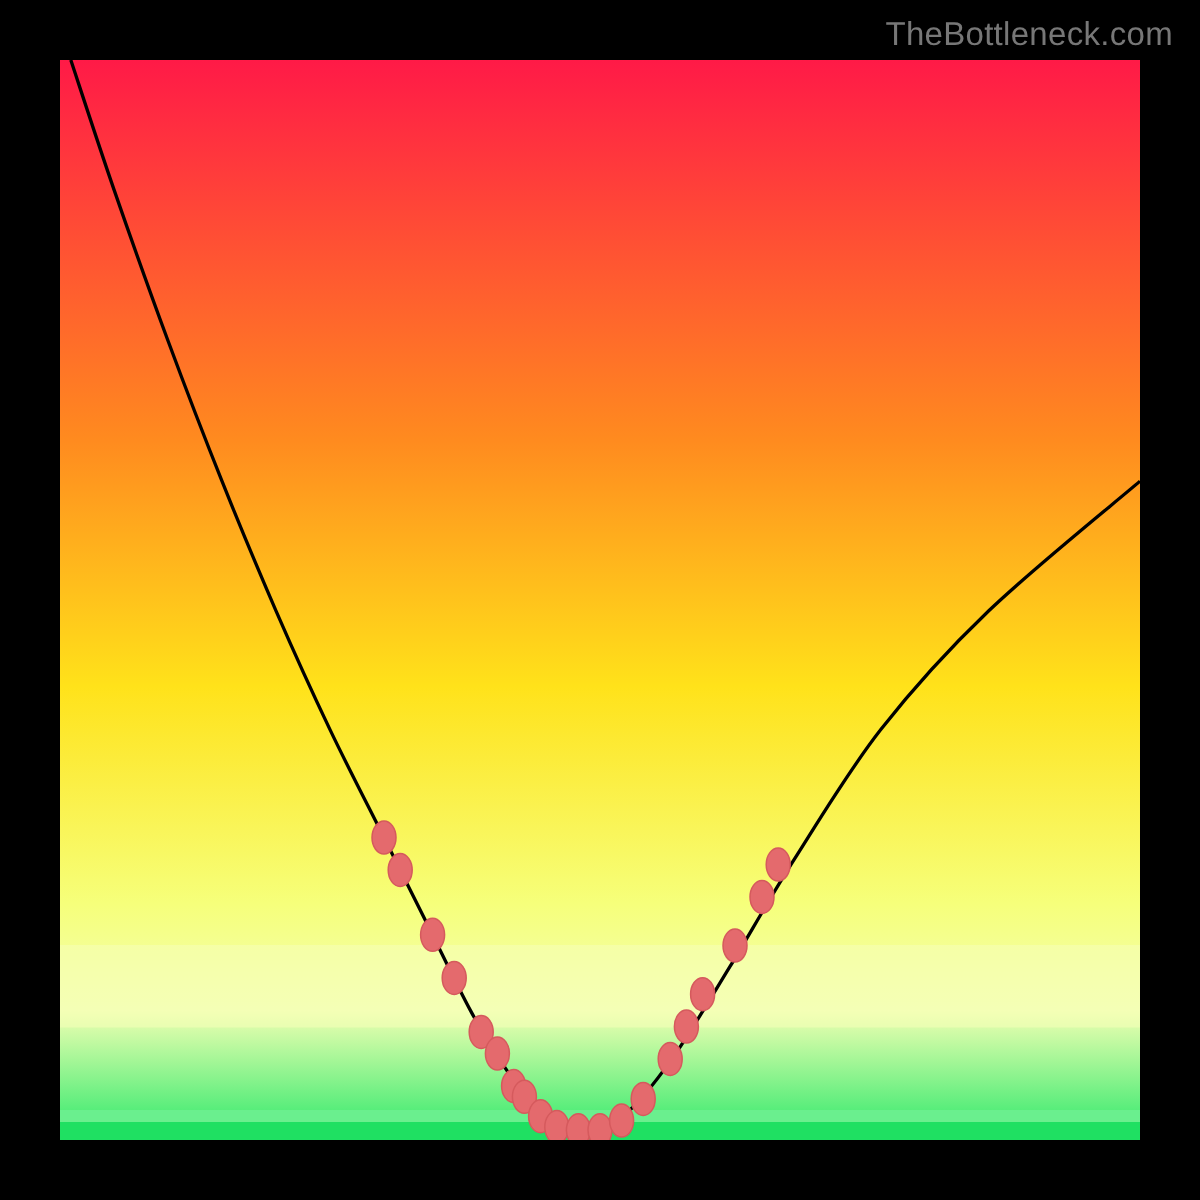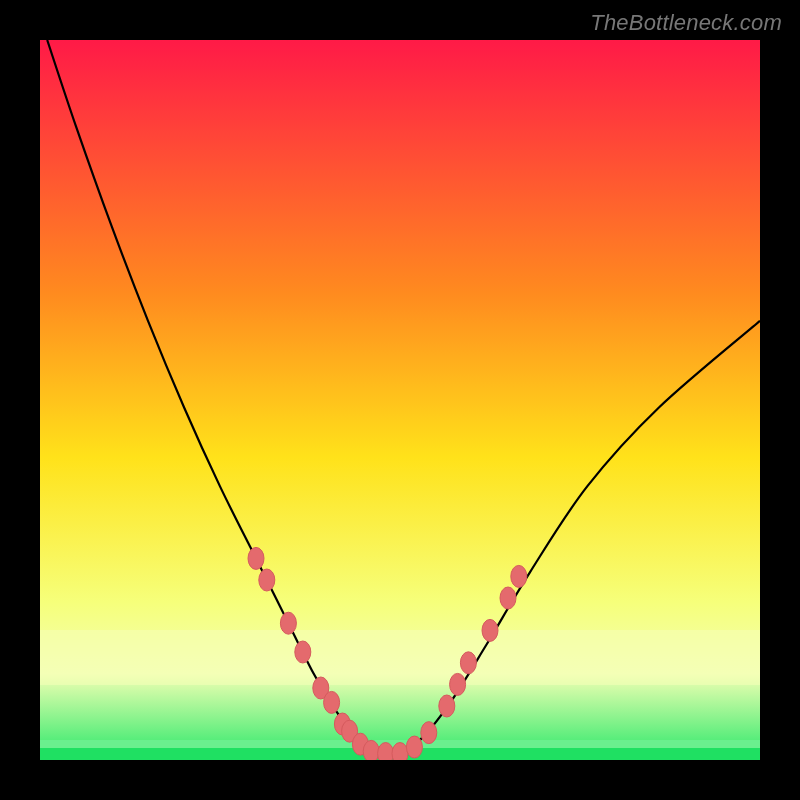--- a/index.html
+++ b/index.html
@@ -28,21 +28,20 @@
     box-sizing: border-box;
   }
   .watermark {
     position: absolute;
     top: 10px;
     right: 18px;
     color: #777;
     font-size: 22px;
     font-weight: 500;
     letter-spacing: 0.2px;
-    font-style: italic;
   }
   svg {
     display: block;
   }
 </style>
 </head>
 <body>
 
 <div class="frame">
   <div class="watermark">TheBottleneck.com</div>

